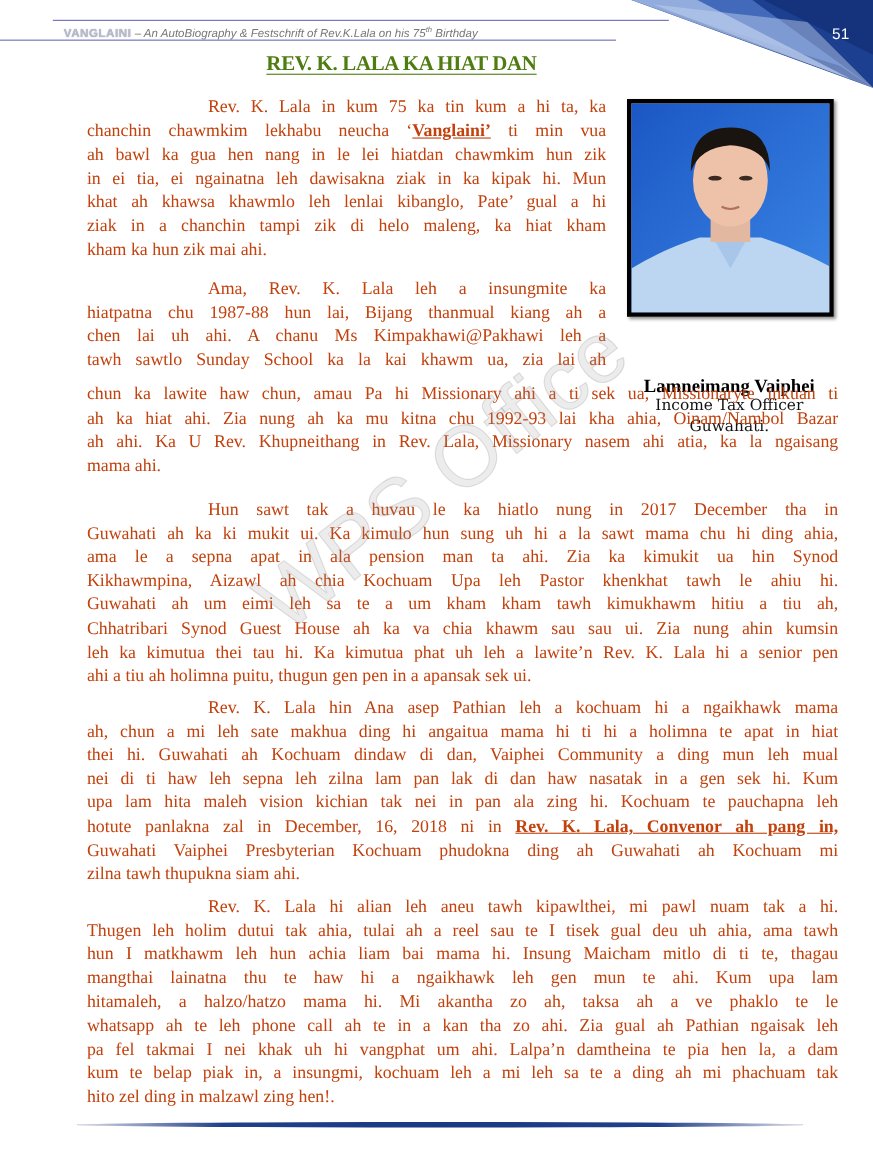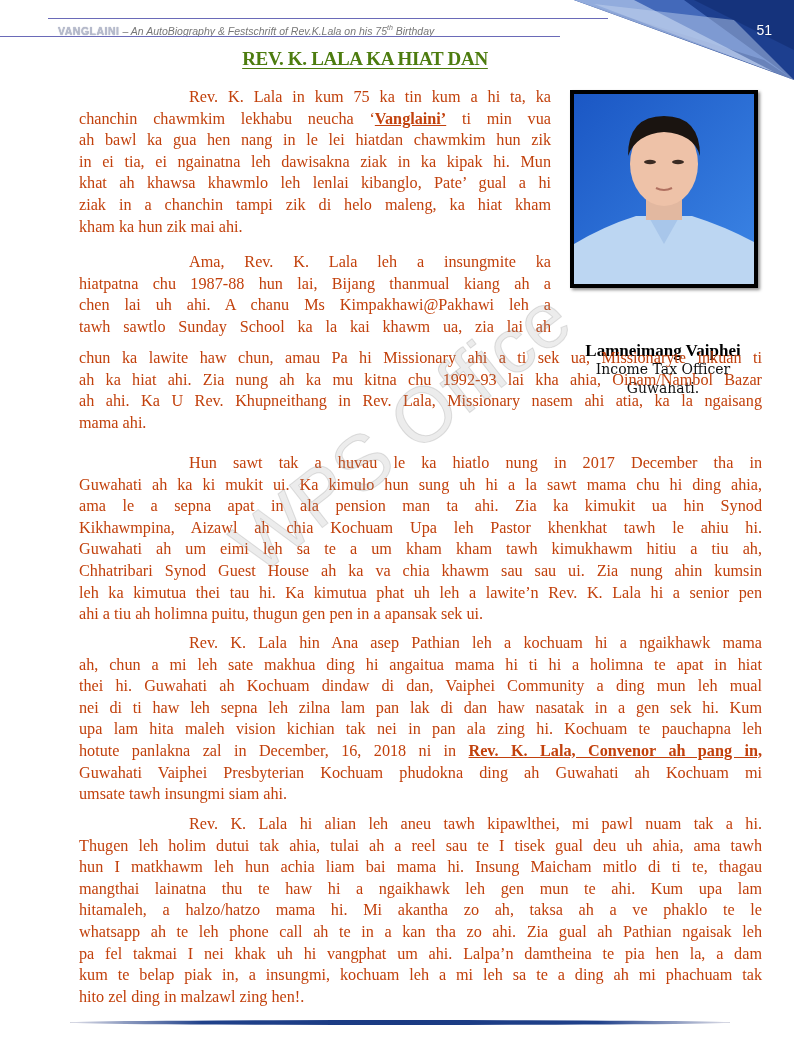--- a/index.html
+++ b/index.html
@@ -148,21 +148,21 @@
 </div>
 
 <div class="text-block full lines" style="top:633px;">
   <span class="ln first">Rev. K. Lala hin Ana asep Pathian leh a kochuam hi a ngaikhawk mama</span>
   <span class="ln">ah, chun a mi leh sate makhua ding hi angaitua mama hi ti hi a holimna te apat in hiat</span>
   <span class="ln">thei hi. Guwahati ah Kochuam dindaw di dan, Vaiphei Community a ding mun leh mual</span>
   <span class="ln">nei di ti haw leh sepna leh zilna lam pan lak di dan haw nasatak in a gen sek hi. Kum</span>
   <span class="ln">upa lam hita maleh vision kichian tak nei in pan ala zing hi. Kochuam te pauchapna leh</span>
   <span class="ln"><span>hotute panlakna zal in December, 16, 2018 ni in </span><b class="bold">Rev. K. Lala, Convenor ah pang in,</b></span>
   <span class="ln">Guwahati Vaiphei Presbyterian Kochuam phudokna ding ah Guwahati ah Kochuam mi</span>
-  <span class="ln last">umsate tawh insungmi siam ahi.</span>
+  <span class="ln last">zilna tawh thupukna siam ahi.</span>
 </div>
 
 <div class="text-block full lines" style="top:814px;">
   <span class="ln first">Rev. K. Lala hi alian leh aneu tawh kipawlthei, mi pawl nuam tak a hi.</span>
   <span class="ln">Thugen leh holim dutui tak ahia, tulai ah a reel sau te I tisek gual deu uh ahia, ama tawh</span>
   <span class="ln">hun I matkhawm leh hun achia liam bai mama hi.  Insung Maicham mitlo di ti te, thagau</span>
   <span class="ln">mangthai lainatna thu te haw hi a ngaikhawk leh gen mun te ahi.  Kum upa lam</span>
   <span class="ln">hitamaleh, a halzo/hatzo mama hi. Mi akantha zo ah, taksa ah a ve phaklo te le</span>
   <span class="ln">whatsapp ah te leh  phone call ah te in a kan tha zo ahi. Zia gual ah Pathian ngaisak leh</span>
   <span class="ln">pa fel takmai I nei khak uh hi vangphat um ahi.  Lalpa’n damtheina te pia hen la, a dam</span>

